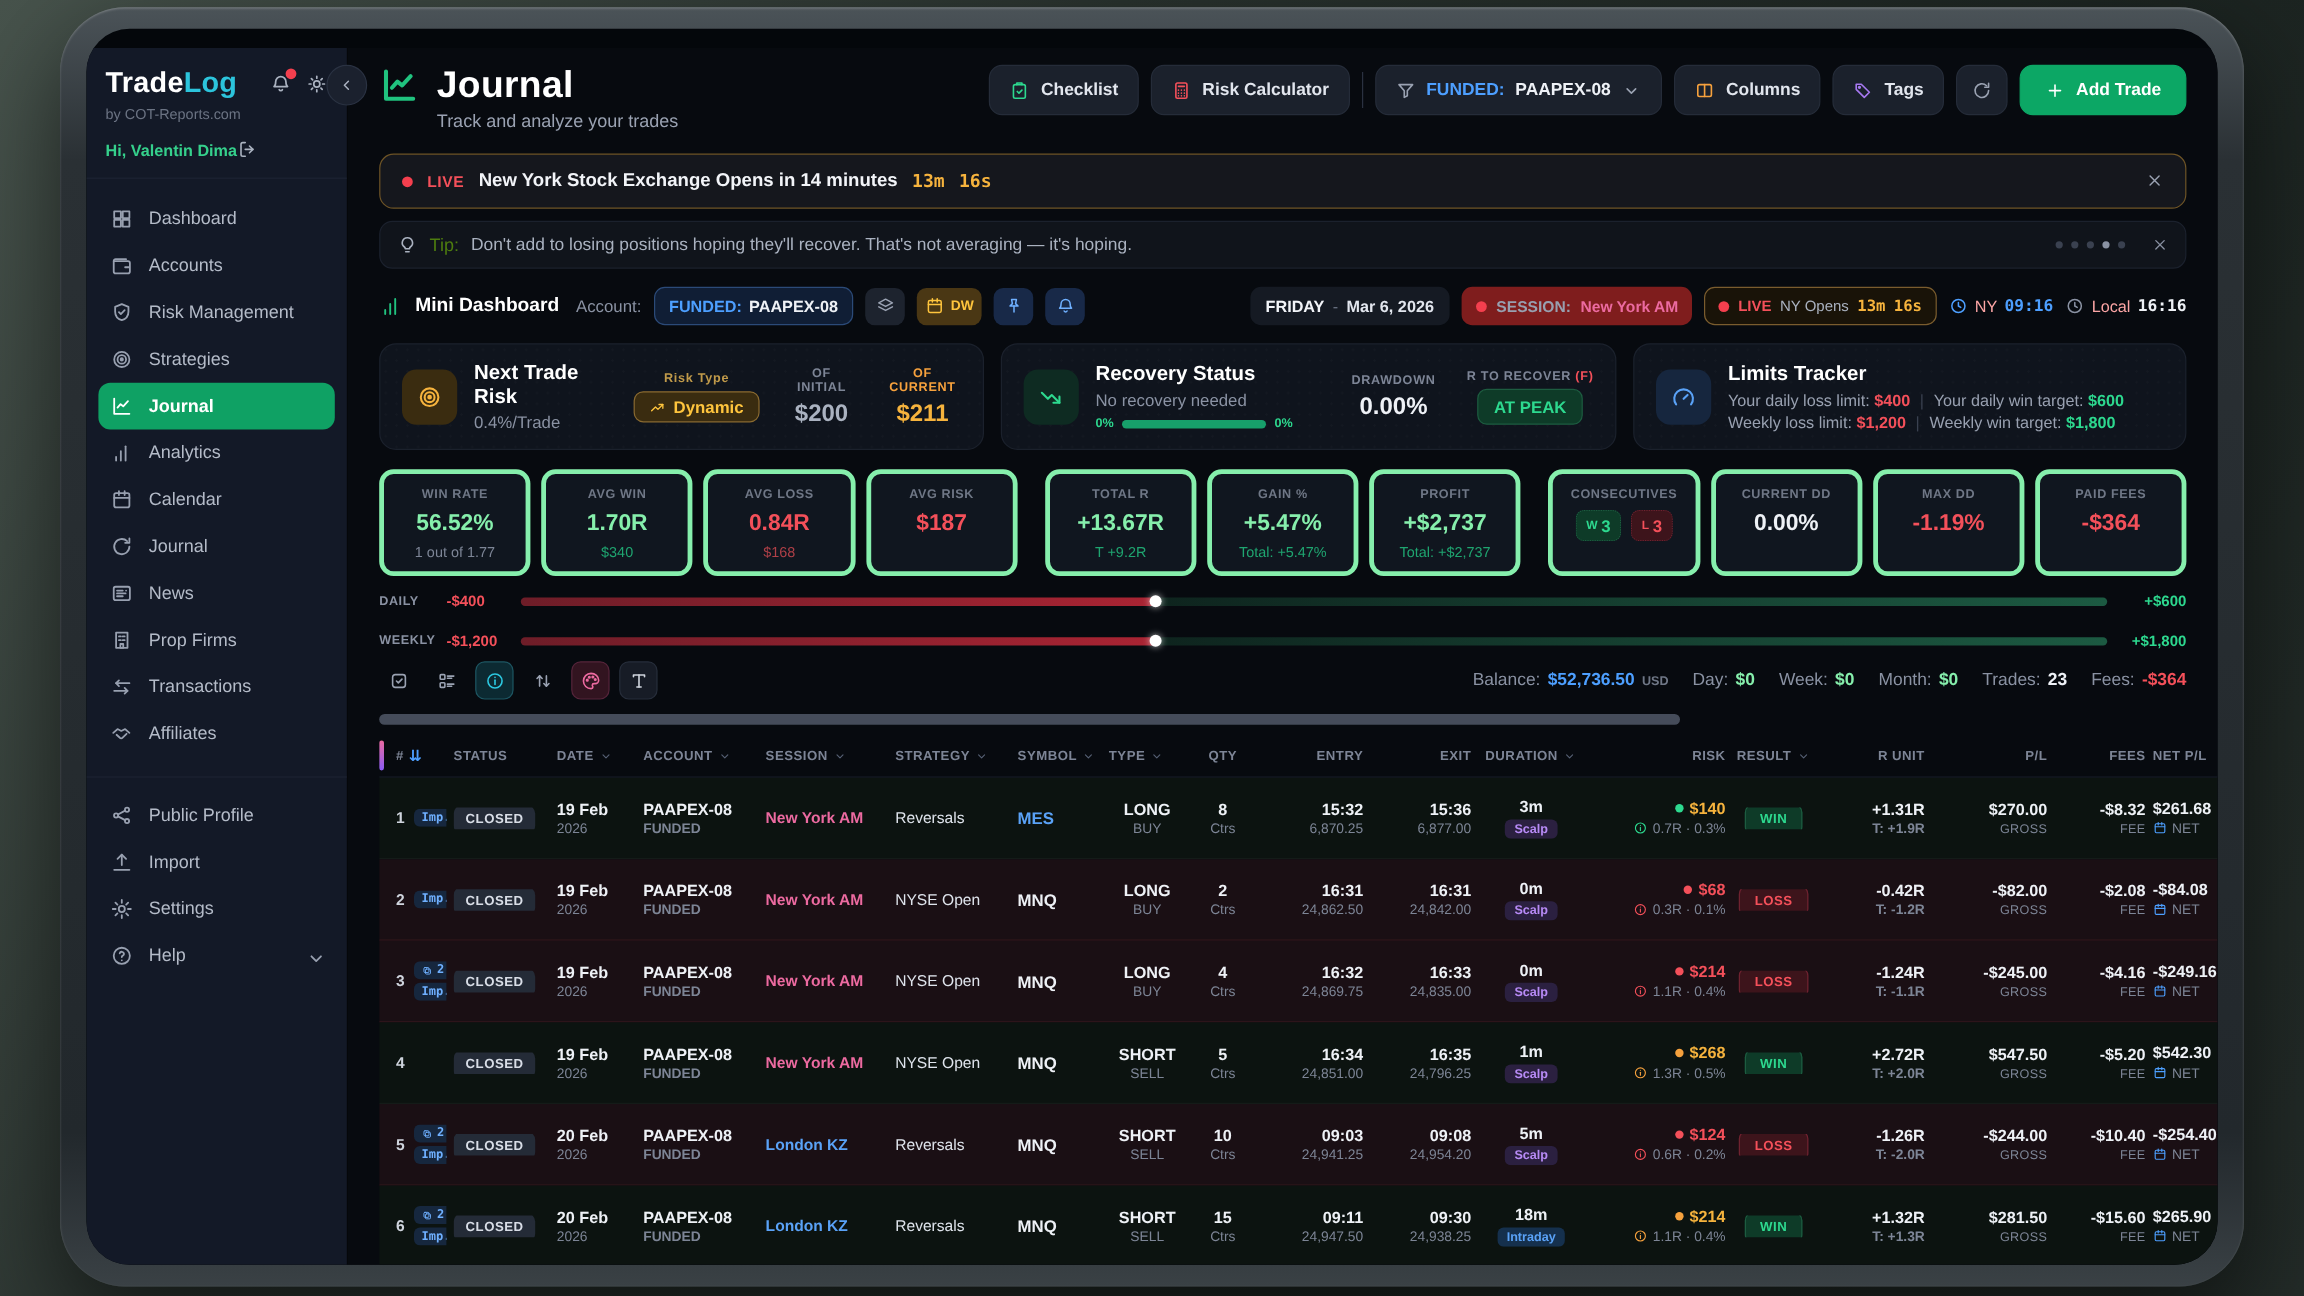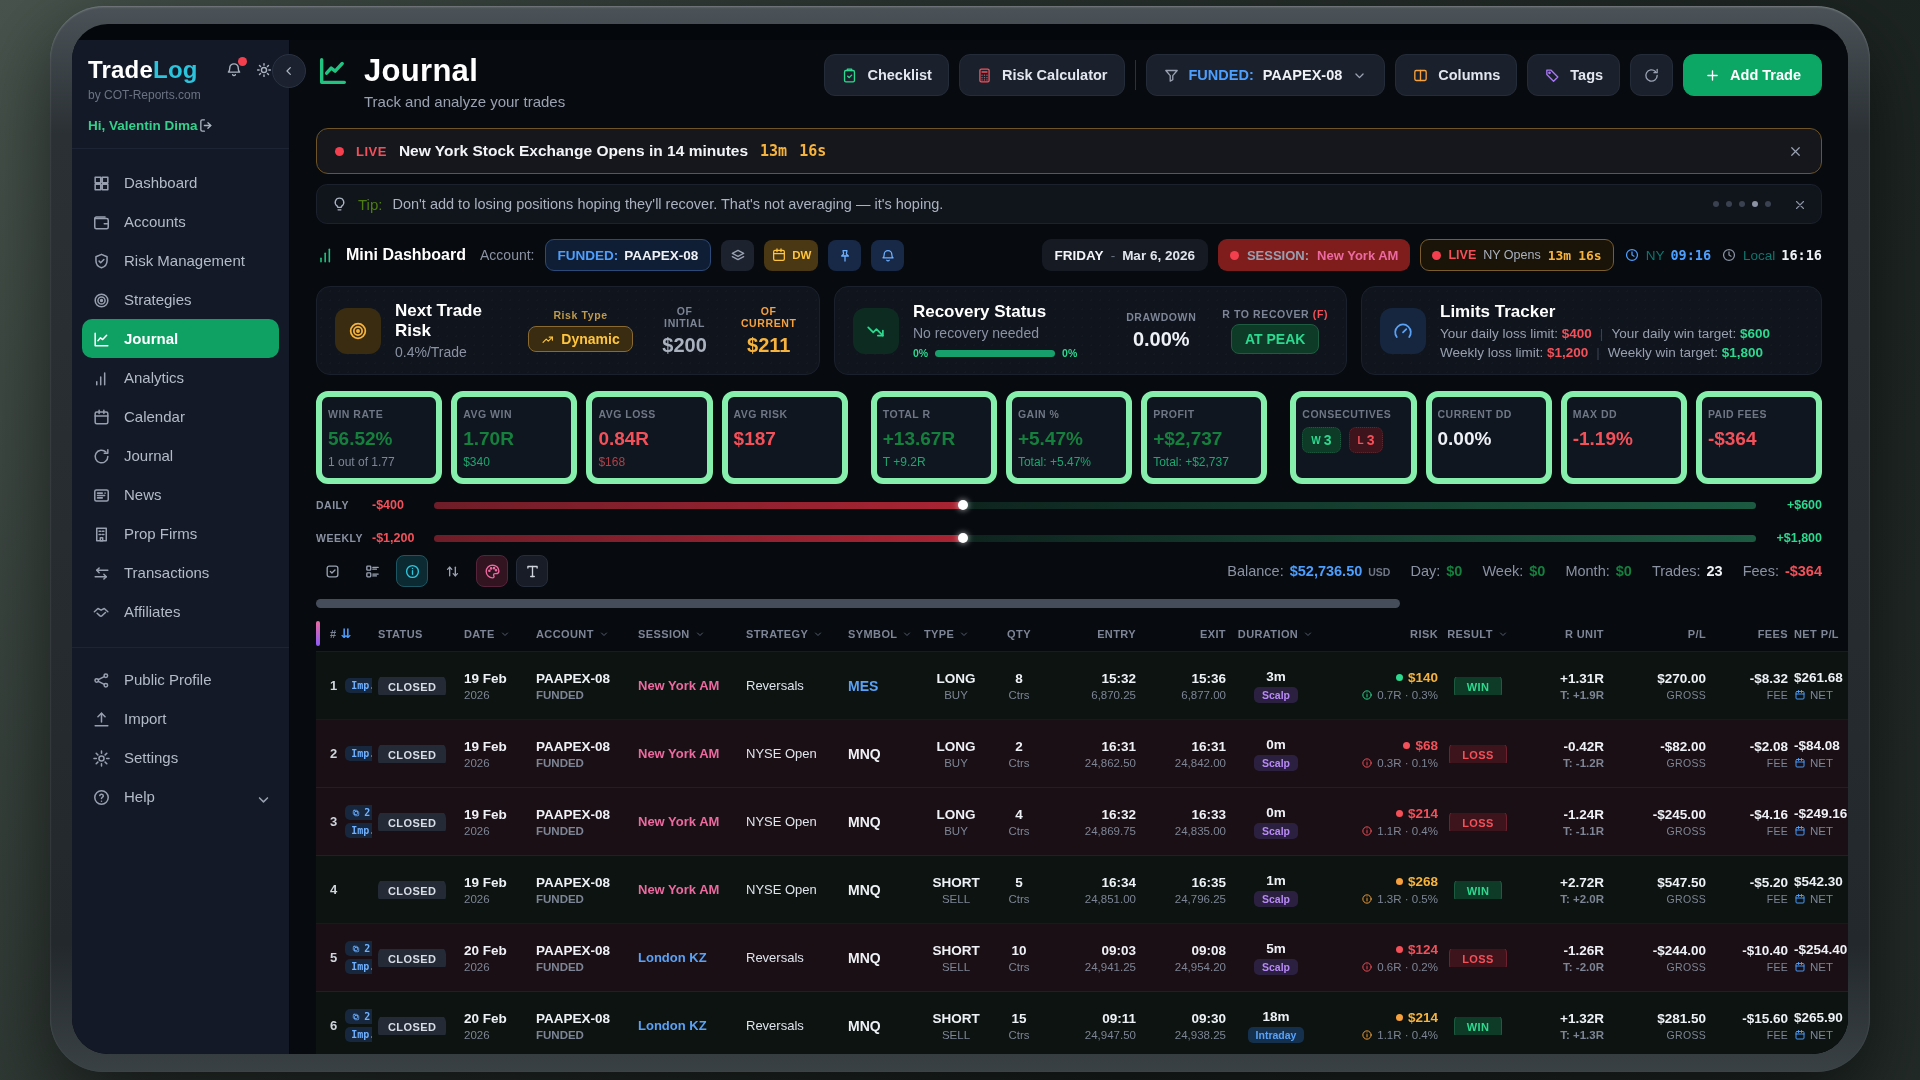--- a/index.html
+++ b/index.html
@@ -102,21 +102,21 @@
   .date-chip .dsep { color:#6b7383; } .date-chip .d2 { color:#e2e6ee; font-weight:bold; }
   .sess-chip { background:#7f1d1d; border-radius:9px; height:32px; display:flex; align-items:center; gap:8px; padding:0 12px; font-size:13px; }
   .sess-chip .sl { color:#98a0b0; font-weight:bold; }
   .sess-chip .sv { color:#ec6aa0; font-weight:bold; }
   .live-chip { background:#191308; border:1px solid #7a5c2e; border-radius:9px; height:32px; display:flex; align-items:center; gap:7px; padding:0 11px; font-size:12.5px; }
   .live-chip .lw { color:#f4505a; font-weight:bold; }
   .live-chip .lt { color:#aab2c0; }
   .live-chip .lc { color:#f6b33d; font-weight:bold; font-size:13px; }
   .clockg { display:flex; align-items:center; gap:6px; font-size:13.5px; }
   .clockg .ic { width:16px; height:16px; }
-  .clockg .cl { color:#0f766e; }
+  .clockg .cl { color:#fca5a5; }
   .clockg.ny .ic { color:#4d9fff; } .clockg.ny .cv { color:#4d9fff; font-weight:bold; }
   .clockg.loc .ic { color:#8a92a3; } .clockg.loc .cv { color:#eef1f6; font-weight:bold; }
 
   
   .cards-row { margin-top:12px; display:flex; gap:14px; }
   .card { background:#0f141d; border:1px solid #1b212c; border-radius:14px; padding:14px 18px; display:flex; align-items:center; gap:14px;
     background-image:radial-gradient(rgba(255,255,255,.018) 1px,transparent 1px); background-size:9px 9px; }
   .card-1 { flex:1.52; } .card-2 { flex:1.55; } .card-3 { flex:1.38; }
   .cicon { width:46px; height:46px; border-radius:12px; display:flex; align-items:center; justify-content:center; flex:none; }
   .cicon .ic { width:22px; height:22px; }
@@ -138,27 +138,27 @@
   .mini-prog .mp { font-size:10.5px; font-weight:bold; color:#2dd98f; }
   .mini-bar { width:120px; height:7px; border-radius:4px; background:#17a06b; }
   .atpeak { background:#0e3b28; border:1px solid #1d5c40; color:#2dd98f; font-weight:bold; font-size:14px; border-radius:8px; padding:6px 13px; margin-top:4px; display:inline-block; }
   .rtr-f { color:#f4505a; }
   .lim-line { font-size:13.5px; color:#98a0b0; margin-top:4px; }
   .lim-line b.red { color:#f4505a; } .lim-line b.green { color:#2dd98f; }
   .lim-sep { color:#3a4150; margin:0 8px; }
 
   
   .stats-row { margin-top:16px; display:flex; gap:9px; }
-  .tile { flex:1; background:#10161f; border:6px solid #86efac; border-radius:12px; min-height:80px; padding:11px 6px 9px;
-    display:flex; flex-direction:column; align-items:flex-start; justify-content:flex-start; }
+  .tile { flex:1; background:#10161f; border:4px solid #86efac; border-radius:12px; min-height:80px; padding:11px 6px 9px;
+    display:flex; flex-direction:column; align-items:center; justify-content:flex-start; }
   .tile-gap { margin-left:14px; }
   .tlabel { font-size:10.5px; font-weight:bold; color:#6f7786; letter-spacing:.5px; white-space:nowrap; }
   .tval { font-size:19px; font-weight:bold; margin-top:8px; white-space:nowrap; }
   .tsub { font-size:12px; margin-top:5px; white-space:nowrap; }
-  .c-green { color:#15803d; } .c-greenDim { color:#1fa570; } .c-red { color:#f4505a; } .c-redDim { color:#b04048; }
+  .c-green { color:#86efac; } .c-greenDim { color:#1fa570; } .c-red { color:#f4505a; } .c-redDim { color:#b04048; }
   .c-white { color:#eef1f6; } .c-gray { color:#7d8596; } .c-amber { color:#f6b33d; } .c-blue { color:#4d9fff; }
   .consec { display:flex; gap:8px; margin-top:7px; }
   .cbadge { display:flex; align-items:center; gap:3px; border-radius:7px; padding:4px 8px; font-weight:bold; font-size:14px; }
   .cbadge .sm { font-size:10px; }
   .cbadge.w { background:#0e3b28; border:1px dotted #1d5c40; color:#2dd98f; }
   .cbadge.l { background:#3d141b; border:1px dotted #6e2230; color:#f4505a; }
 
   
   .bars-wrap { margin-top:14px; display:flex; flex-direction:column; gap:19px; }
   .bar-row { display:flex; align-items:center; height:14px; }

